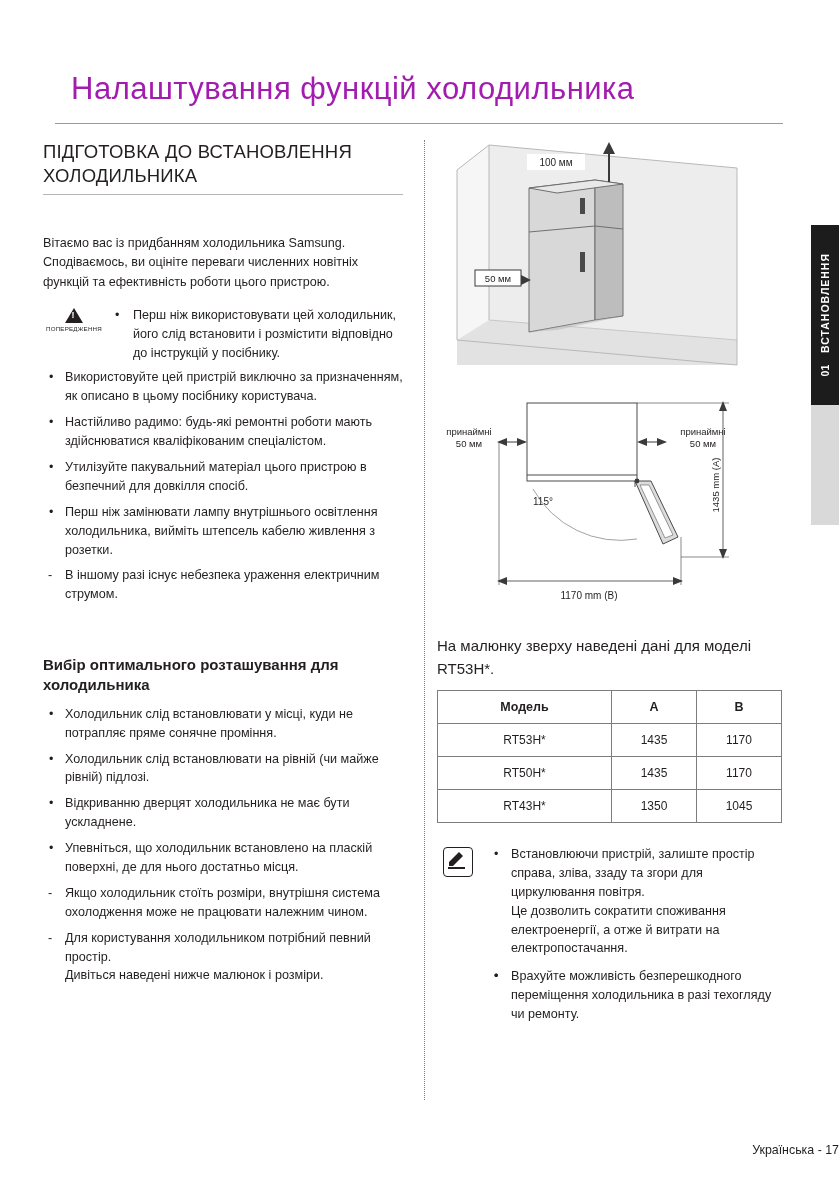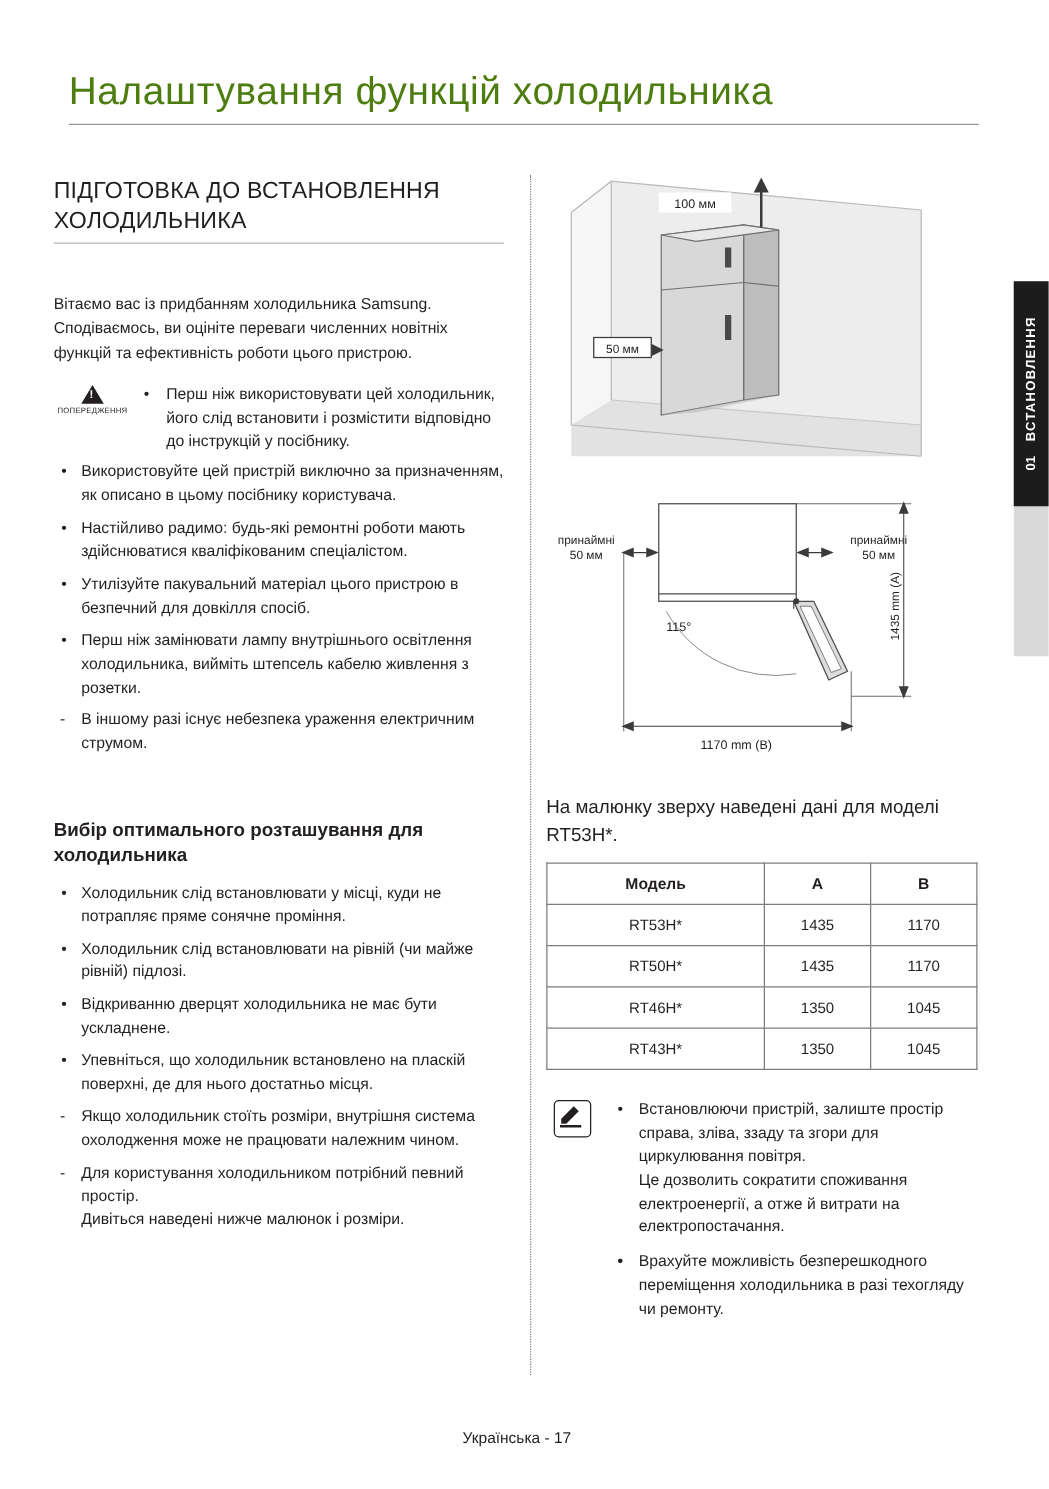--- a/index.html
+++ b/index.html
@@ -22,25 +22,25 @@
   }
 
   
   .page-header {
     position: absolute;
     left: 55px;
     top: 55px;
     width: 728px;
   }
   .page-header h1 {
-    margin: 0;
+    margin: 16px;
     font-size: 31px;
     font-weight: 400;
     letter-spacing: 0.5px;
-    color: #4d7c0f;
+    color: #a21caf;
     white-space: nowrap;
   }
   .header-rule {
     margin-top: 8px;
     border-bottom: 1px solid #9a9a9a;
     width: 728px;
   }
 
   
   .side-tab {
@@ -282,23 +282,23 @@
   .note-list li .marker {
     position: absolute;
     left: 5px;
     top: 0;
   }
 
   
   .footer {
     position: absolute;
     left: 0;
-    right: 12px;
+    right: 0;
     top: 1143px;
-    text-align: center;
+    text-align: right;
     font-size: 12.4px;
     color: #231f20;
   }
 </style>
 </head>
 <body>
 
 <div class="page">
 
   <div class="page-header">
@@ -486,25 +486,20 @@
       <tbody>
         <tr>
           <td class="model-col">RT53H*</td>
           <td>1435</td>
           <td>1170</td>
         </tr>
         <tr>
           <td class="model-col">RT50H*</td>
           <td>1435</td>
           <td>1170</td>
-        </tr>
-        <tr>
-          <td class="model-col">RT46H*</td>
-          <td>1350</td>
-          <td>1045</td>
         </tr>
         <tr>
           <td class="model-col">RT43H*</td>
           <td>1350</td>
           <td>1045</td>
         </tr>
       </tbody>
     </table>
 
     <div class="note-block">

